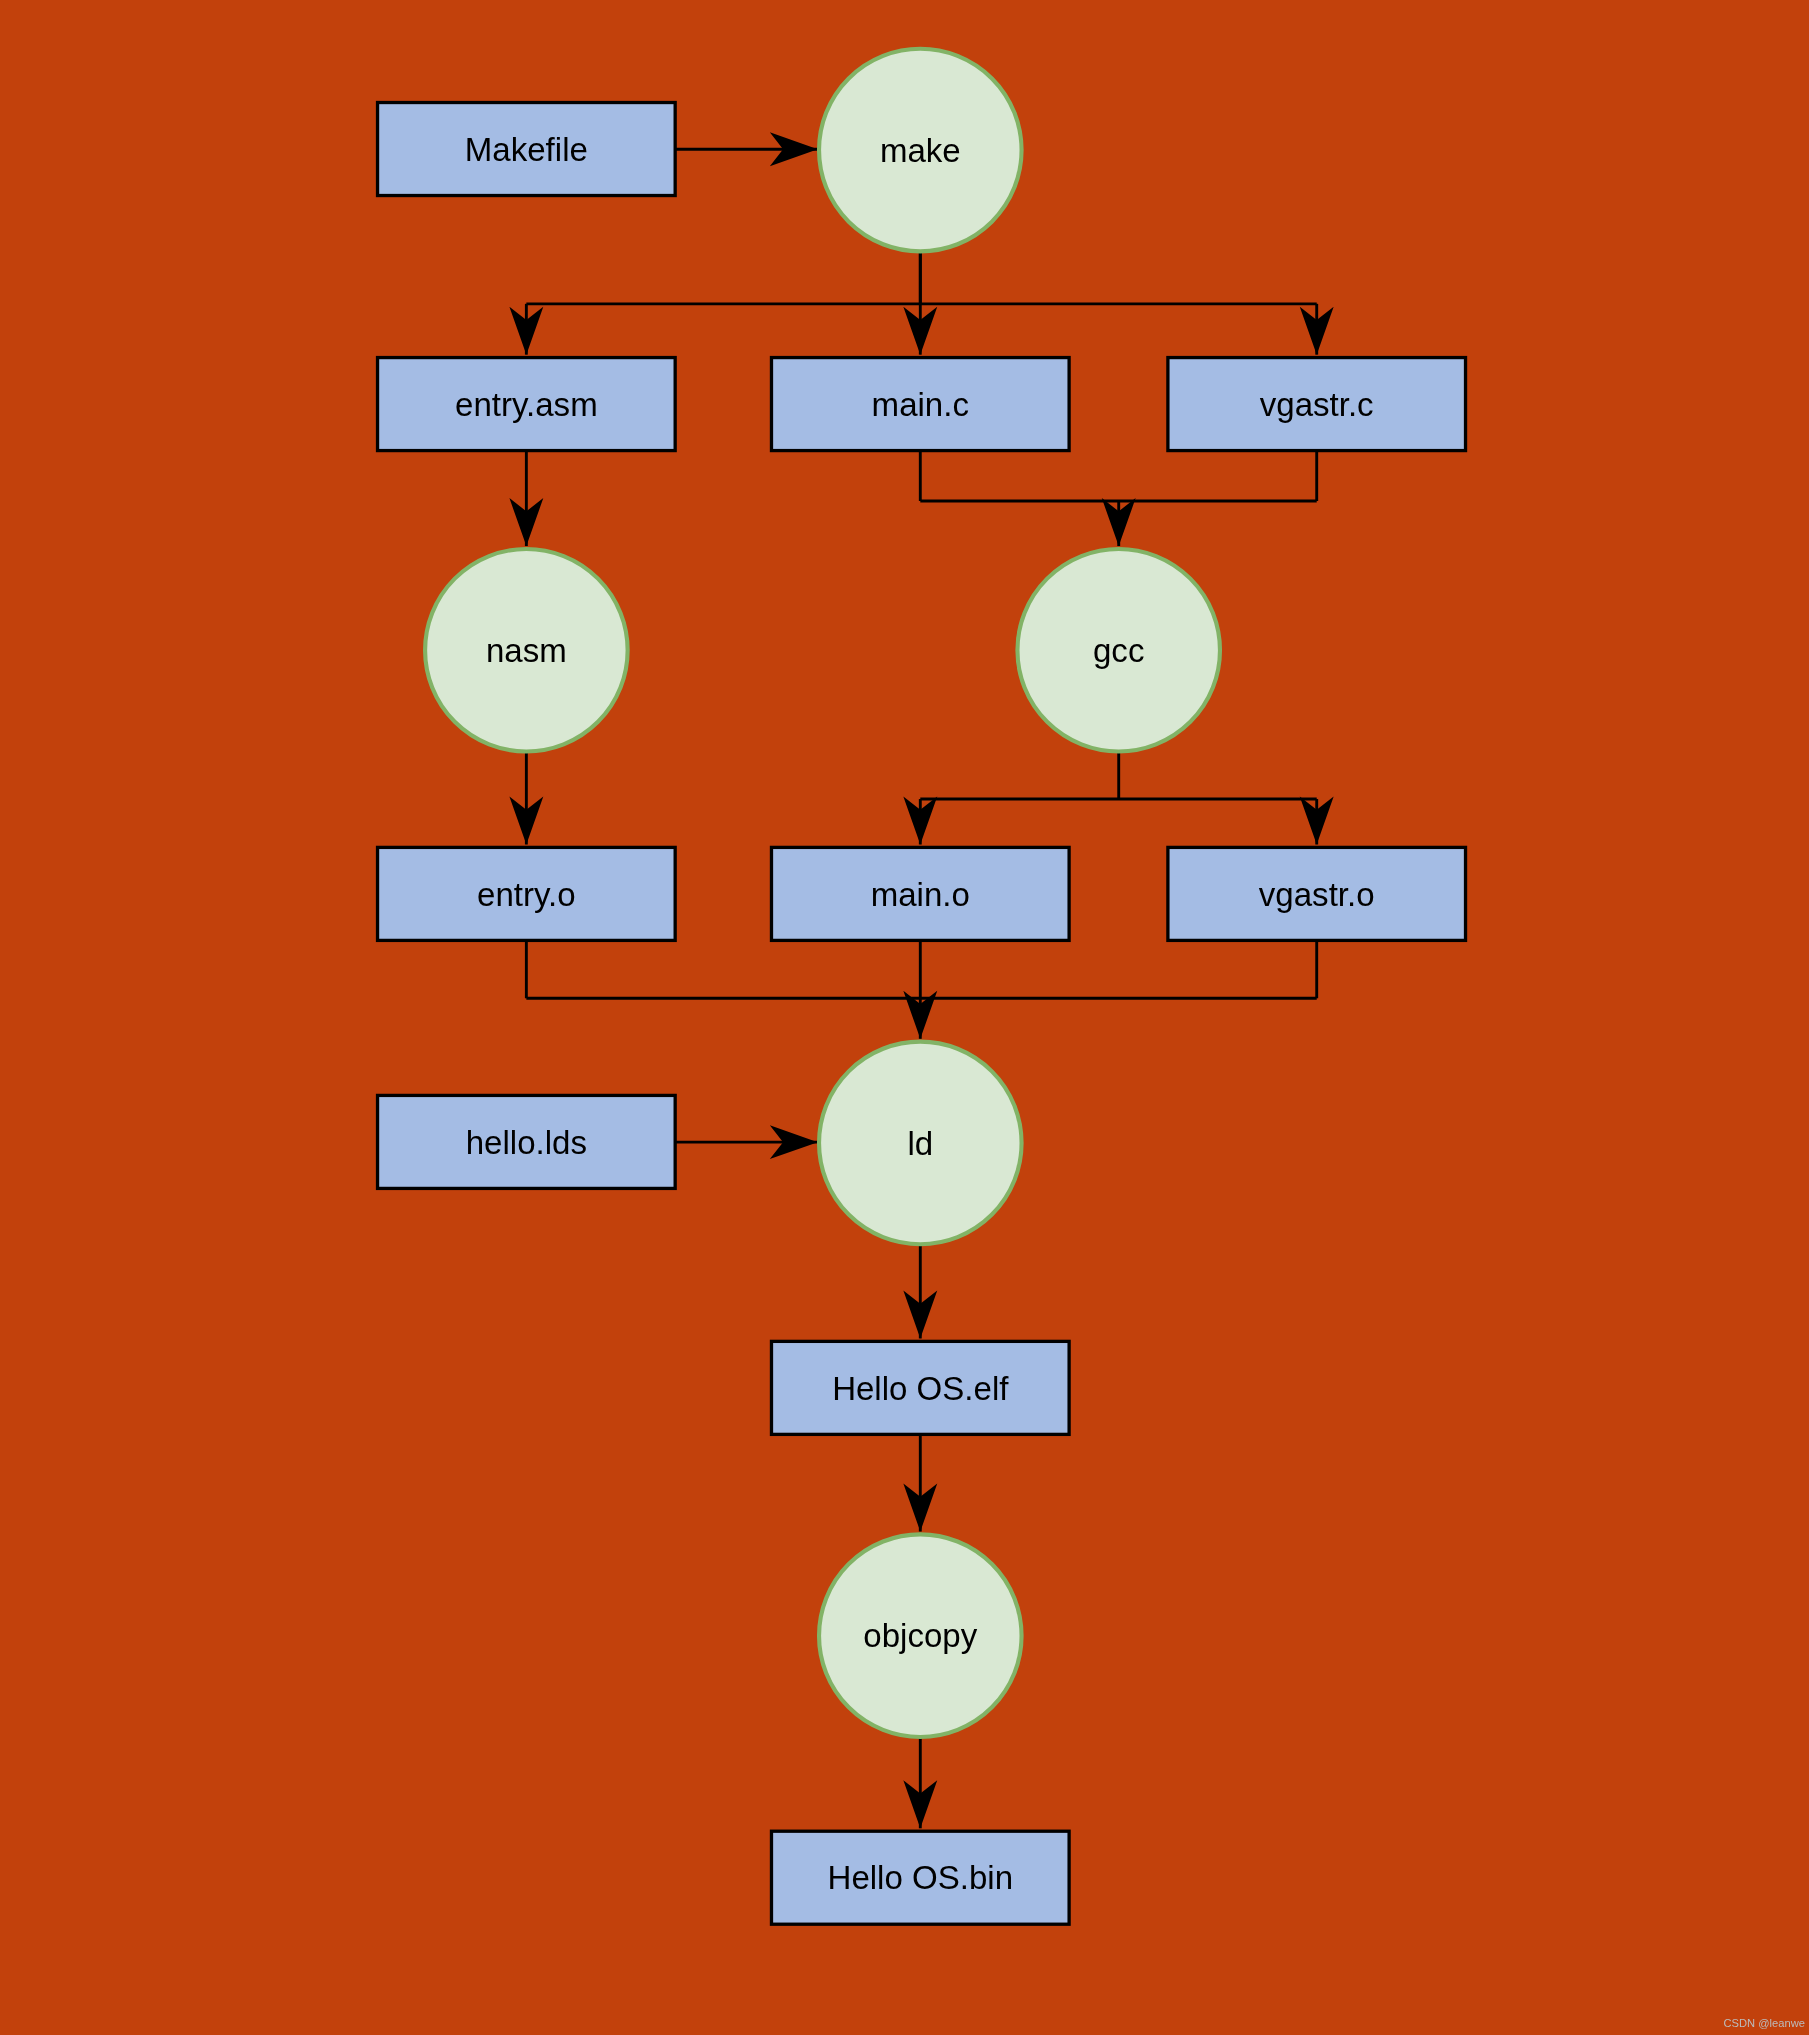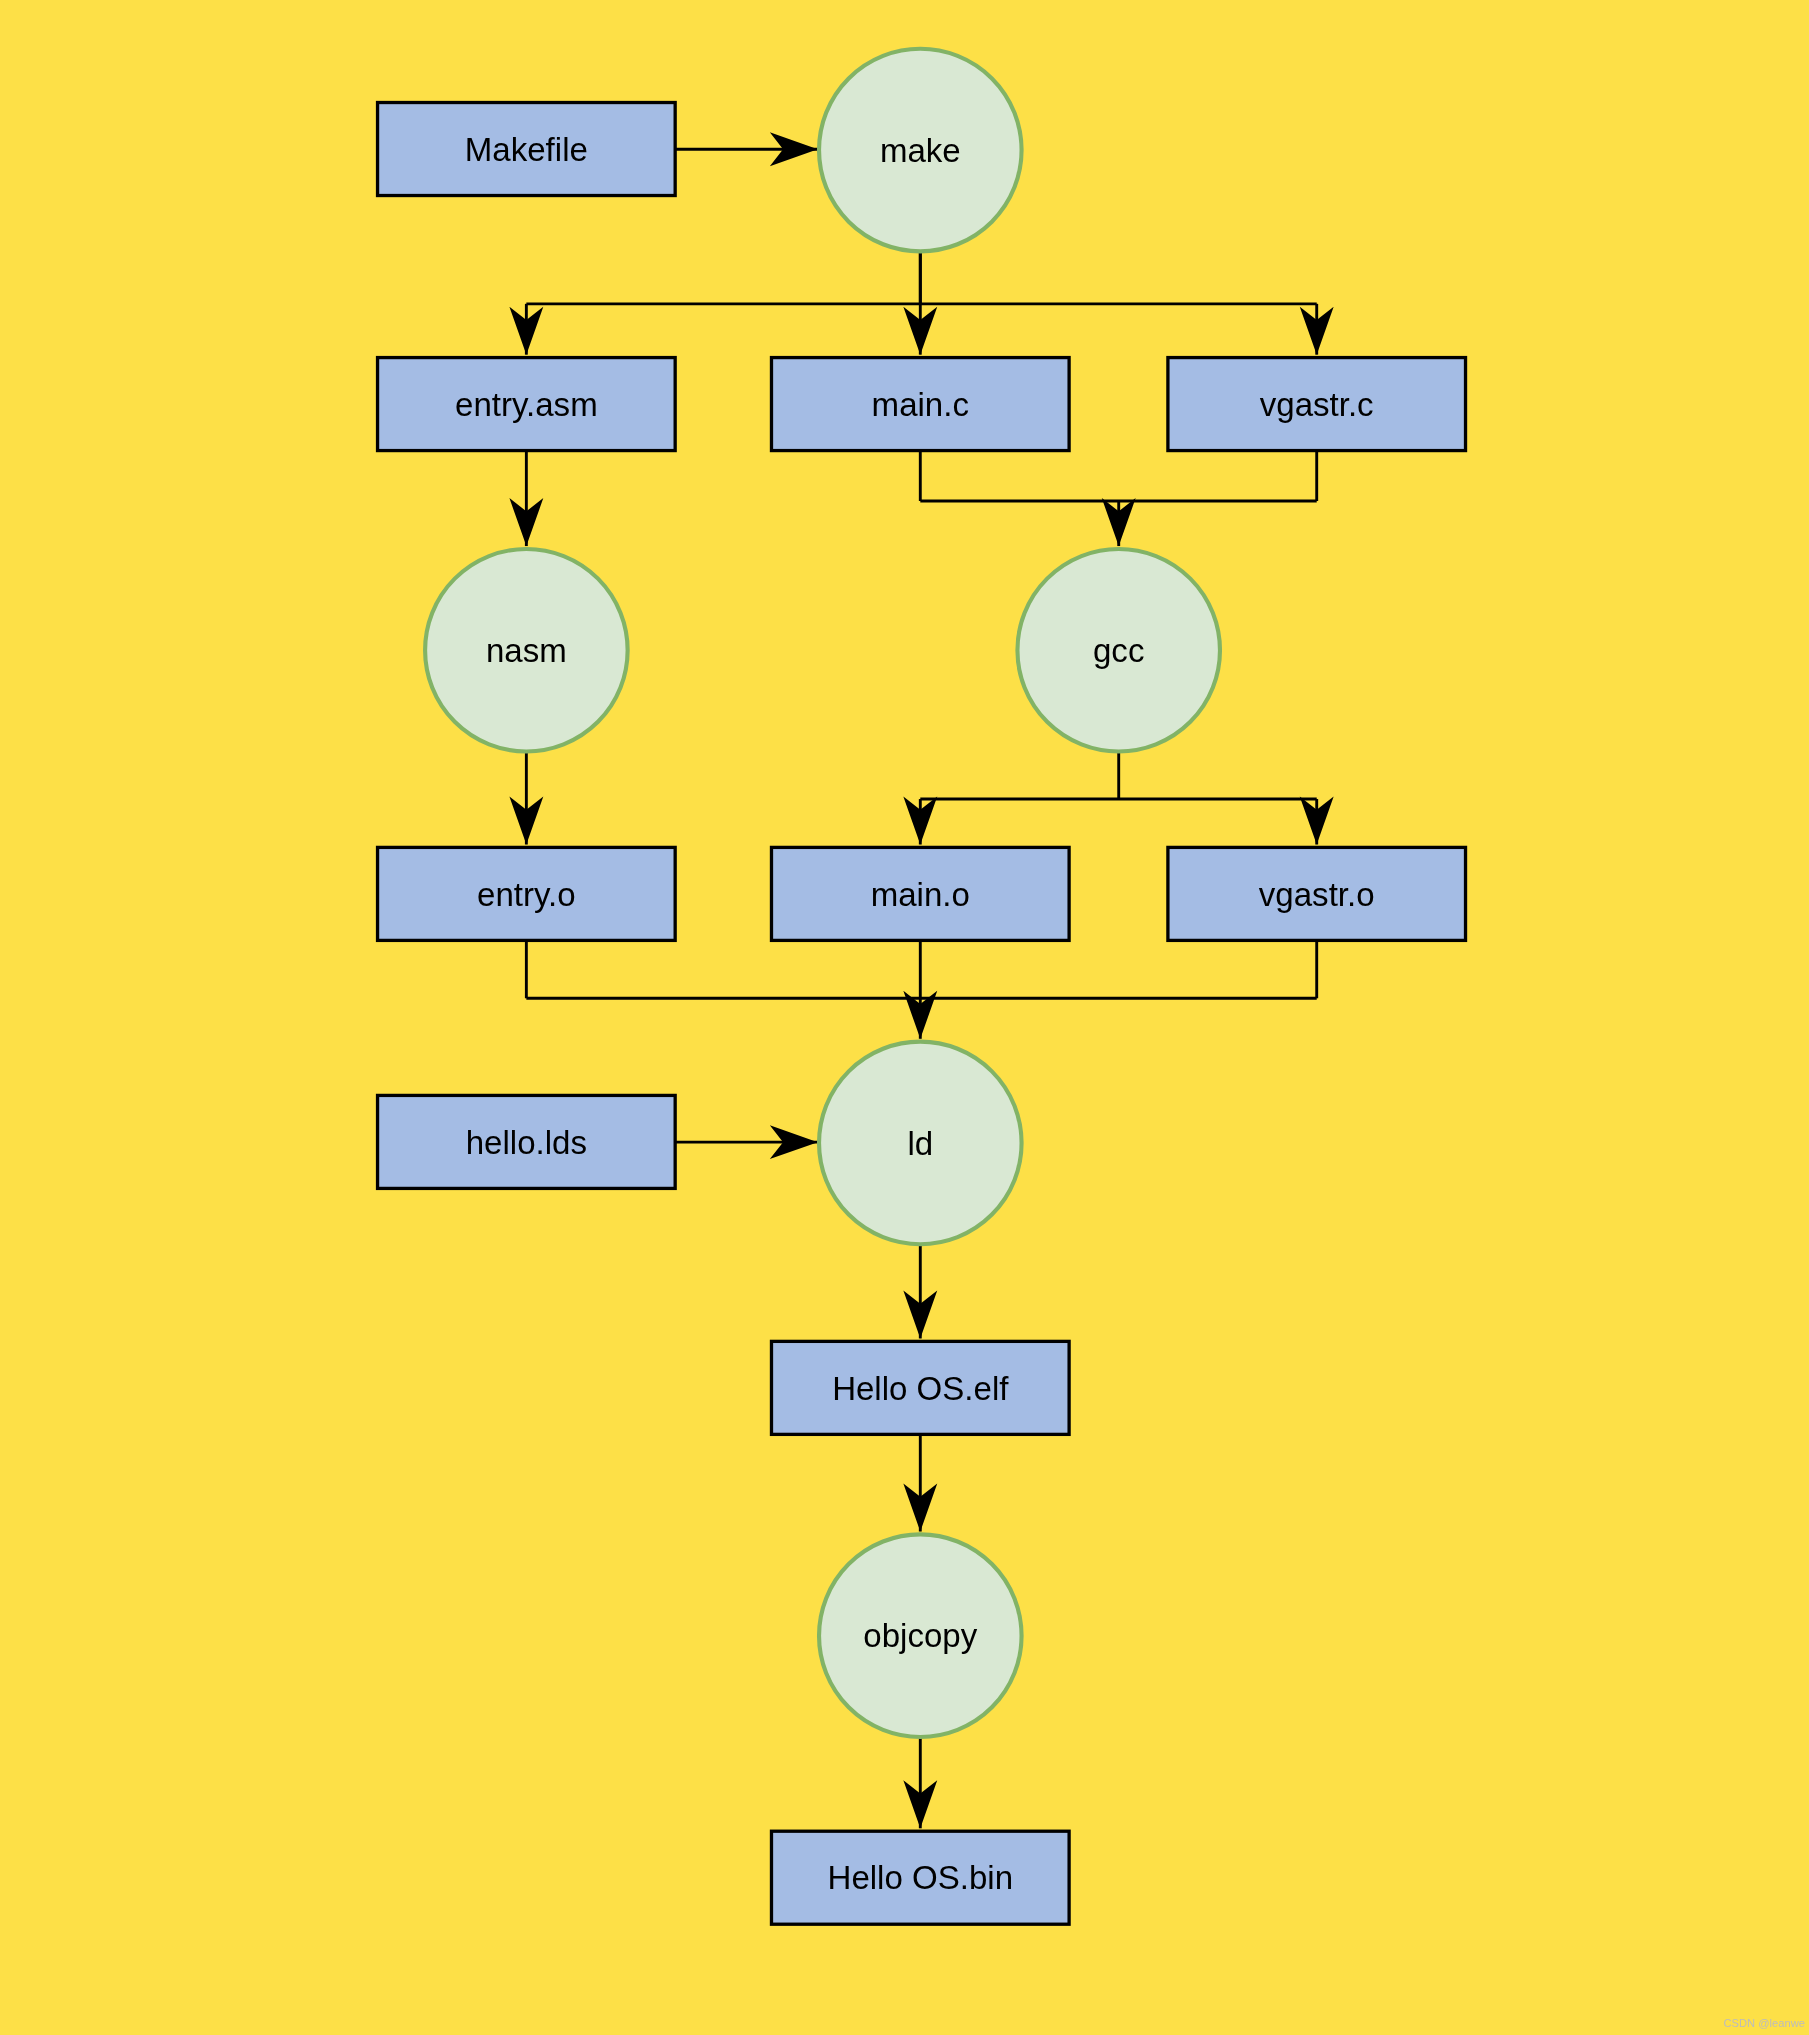--- a/index.html
+++ b/index.html
@@ -1,20 +1,20 @@
 <!DOCTYPE html>
 <html style="font-size:6.6px"><head>
 <meta charset="utf-8">
 <style>
   html, body { margin: 0; padding: 0; background: #ffffff; }
   .canvas {
     position: relative;
     width: 1810px;
     height: 2035px;
-    background: #fde047;
+    background: #c2410c;
     overflow: hidden;
   }
   svg { display: block; width: 1810px; height: 2035px; }
   .box {
     fill: #a4bce4;
     stroke: #000000;
     stroke-width: 8;
   }
   .node-ellipse {
     fill: #d9e8d3;

